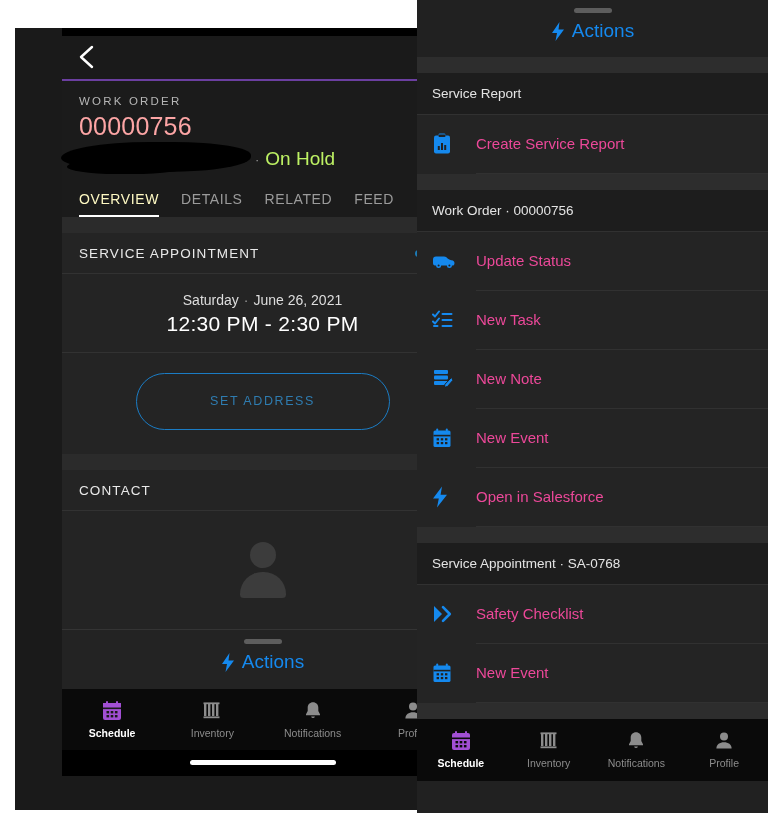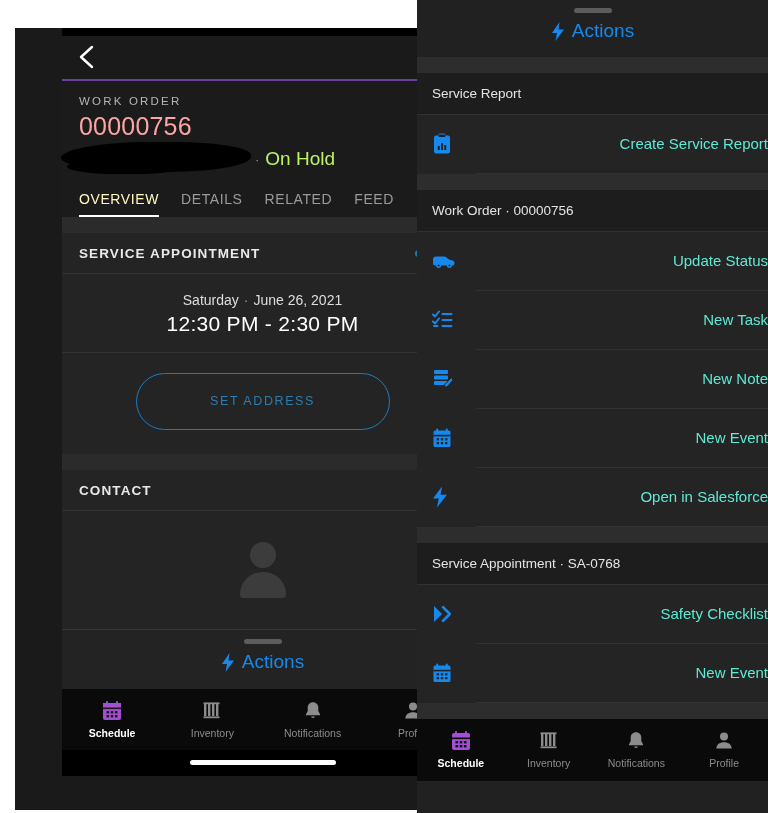--- a/index.html
+++ b/index.html
@@ -69,21 +69,21 @@
     content:"";position:absolute;left:0;right:0;bottom:0;height:2.5px;background:#fff;
   }
   .gap-band{height:16px;background:#2b2b2b;}
 
   .card{background:#242424;}
   .card-head{
     display:flex;align-items:center;justify-content:space-between;
     padding:13px 17px 12px 17px;
     border-bottom:1px solid #323232;
   }
-  .card-title{font-size:13.5px;letter-spacing:1.1px;color:#e9e9e9;font-weight:bold;}
+  .card-title{font-size:13.5px;letter-spacing:1.1px;color:#e9e9e9;}
   .dots{display:flex;gap:5px;}
   .dots i{width:7px;height:7px;border-radius:50%;background:#1d7ab5;display:block;}
 
   .appt-body{padding:18px 0 16px 0;text-align:center;border-bottom:1px solid #323232;}
   .appt-date{font-size:14px;color:#dedede;}
   .appt-date .sep{color:#9a9a9a;margin:0 5px;}
   .appt-time{font-size:21px;color:#ffffff;margin-top:4px;letter-spacing:0.3px;}
 
   .btn-wrap{padding:20px 0 24px 0;text-align:center;}
   .btn-outline{
@@ -153,22 +153,22 @@
   }
   .act-row{
     display:flex;align-items:center;
     height:59px;background:#242424;padding-left:15px;
   }
   .act-icon{
     width:30px;min-width:30px;display:flex;align-items:center;justify-content:flex-start;
     color:#1589ee;
   }
   .act-label{
-    flex:1;color:#5eead4;font-size:15px;margin-left:14px;
-    border-bottom:1px solid #313131;height:59px;line-height:59px;text-align:right;
+    flex:1;color:#ec4899;font-size:15px;margin-left:14px;
+    border-bottom:1px solid #313131;height:59px;line-height:59px;
   }
   .act-row.last .act-label{border-bottom:1px solid #313131;}
 
   svg{display:block;}
 </style>
 </head>
 <body>
 
 <div class="screen" id="left-screen">
 

